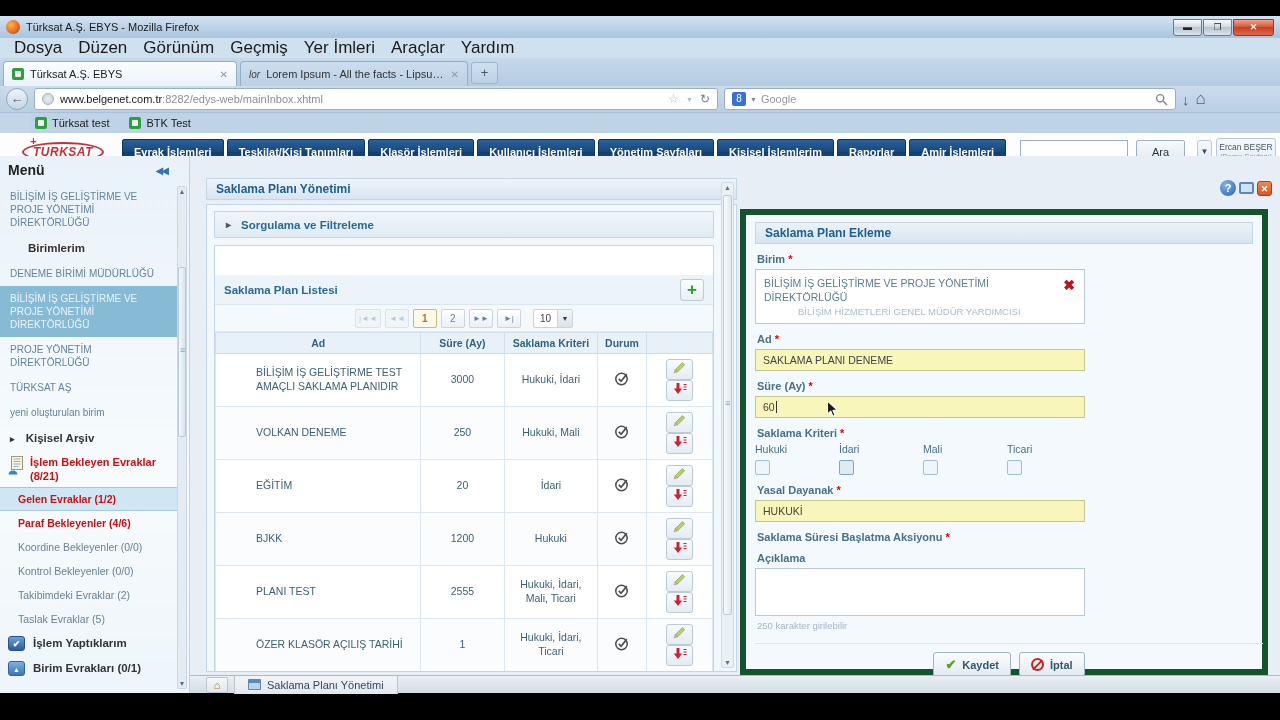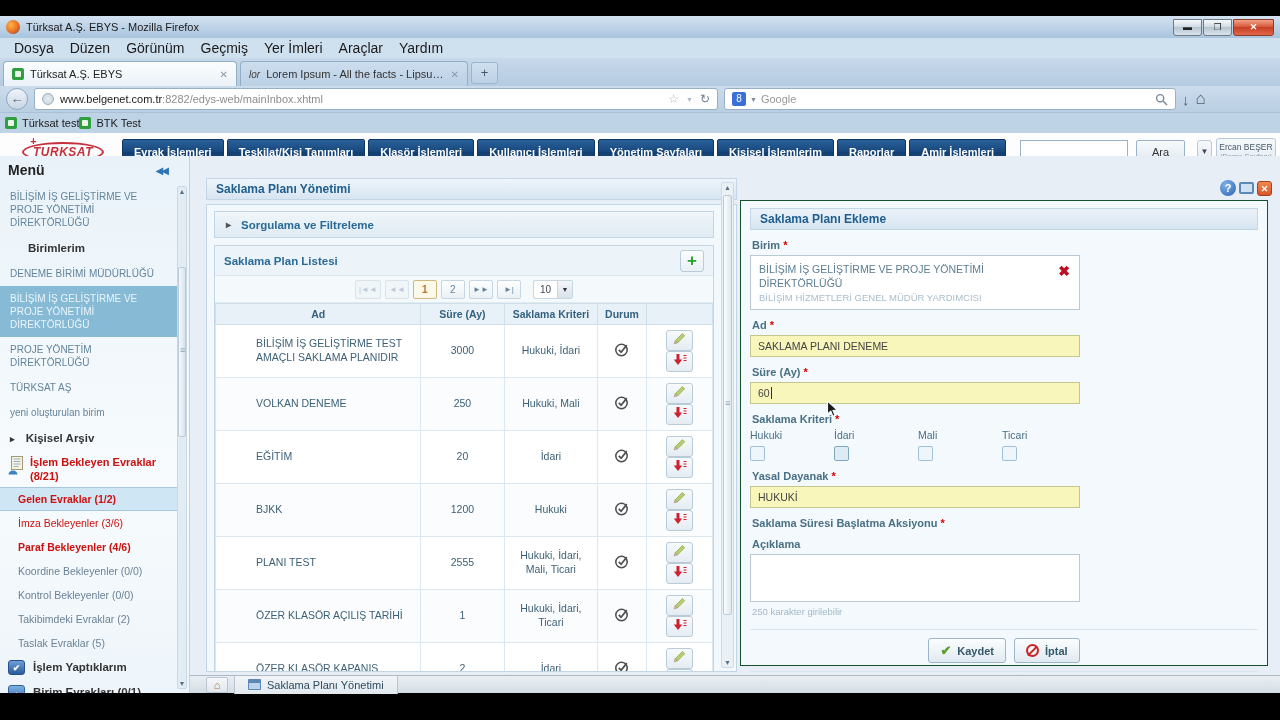--- a/index.html
+++ b/index.html
@@ -10,21 +10,21 @@
 
 .titlebar{height:22px;background:linear-gradient(#d3e2f1,#a9c4dd);display:flex;align-items:center;padding:0 6px;}
 .fficon{width:14px;height:14px;border-radius:50%;background:radial-gradient(circle at 35% 35%,#ffb24d,#e8681b 60%,#1f4f8f 100%);flex:0 0 auto;}
 .fftitle{font-size:11px;color:#1a1a1a;margin-left:6px;}
 .winbtns{margin-left:auto;display:flex;gap:1px;}
 .winbtn{width:29px;height:17px;border:1px solid #6d7a88;border-radius:0 0 3px 3px;background:linear-gradient(#f7fafc,#cdd8e2 50%,#b7c5d1 50%,#dae3ec);font-size:9px;line-height:14px;text-align:center;color:#222;}
 .winbtn.close{background:linear-gradient(#f0a186,#d65a3d 45%,#c23d22 45%,#e2664a);color:#fff;width:41px;border-color:#8c3a2a;font-weight:bold;}
 
 
 .menubar{height:20px;background:#cfe0ef;display:flex;align-items:center;padding-left:6px;}
-.menu-item{font-size:14px;color:#1a1a1a;padding:2px 8px;}
+.menu-item{font-size:17px;color:#1a1a1a;padding:2px 8px;}
 
 
 .tabbar{height:28px;background:linear-gradient(#c7d9ea,#b4cbe0);display:flex;align-items:flex-end;padding-left:3px;}
 .tab{height:25px;display:flex;align-items:center;gap:6px;padding:0 8px;border:1px solid #93aec7;border-bottom:none;border-radius:4px 4px 0 0;font-size:11px;overflow:hidden;white-space:nowrap;}
 .tab.active{background:linear-gradient(#fbfdfe,#eaf2f8);color:#222;width:234px;}
 .tab.inactive{background:linear-gradient(#ccddee,#bcd1e5);color:#333;width:228px;margin-left:3px;}
 .tab .tlabel{overflow:hidden;text-overflow:ellipsis;flex:1;}
 .tabx{color:#8a99aa;font-size:10px;flex:0 0 auto;}
 .gsqicon{width:12px;height:12px;background:#2f9e3f;border-radius:2px;flex:0 0 auto;position:relative;}
 .gsqicon::after{content:"";position:absolute;left:3px;top:3px;width:6px;height:6px;background:#eaf6ea;border-radius:1px;}
@@ -40,21 +40,21 @@
 .urlrest{color:#8d8d8d;}
 .urlicons{margin-left:auto;display:flex;align-items:center;gap:7px;color:#aeb9c5;font-size:12px;}
 .searchbox{width:452px;height:22px;background:#fff;border:1px solid #98b0c6;border-radius:3px;display:flex;align-items:center;padding:0 7px;gap:4px;font-size:11px;}
 .glogo{width:14px;height:14px;background:#3a6fd8;color:#fff;font-size:10px;line-height:14px;text-align:center;border-radius:2px;flex:0 0 auto;}
 .scaret{font-size:7px;color:#7c8b99;}
 .gplaceholder{color:#989898;}
 .magwrap{margin-left:auto;display:flex;}
 .toolico{font-size:15px;color:#4e6173;font-weight:bold;}
 
 
-.bookmarksbar{height:20px;background:#bfd3e6;display:flex;align-items:center;padding-left:5px;gap:0;}
+.bookmarksbar{height:20px;background:#bfd3e6;display:flex;align-items:center;padding-left:5px;gap:20px;margin-left:30px;}
 .bmitem{display:flex;align-items:center;gap:5px;font-size:11px;color:#1a1a1a;}
 
 
 .appheader{height:39px;background:#fdfdfe;display:flex;align-items:center;padding:0 4px;border-bottom:1px solid #cdd9e4;}
 .logo{width:86px;text-align:center;flex:0 0 auto;margin-left:16px;}
 .logotxt{display:inline-block;border:2px solid #c62f3b;border-radius:50%;padding:1px 9px;color:#c62f3b;font-weight:bold;font-style:italic;font-size:12px;letter-spacing:.5px;position:relative;}
 .logotxt::before{content:"+";position:absolute;left:6px;top:-9px;color:#c62f3b;font-size:11px;}
 .navbtns{display:flex;gap:3px;margin-left:16px;}
 .navbtn{background:linear-gradient(#2a6099,#17477c 50%,#123f70 50%,#1a4a80);color:#fff;font-weight:bold;font-size:11px;padding:0 11px;height:26px;line-height:25px;border:1px solid #0e3764;border-radius:2px;white-space:nowrap;}
 .hsearch{width:108px;height:24px;border:1px solid #9ab2c8;background:#fff;margin-left:14px;}
@@ -96,45 +96,45 @@
 .centerpanel{position:absolute;left:206px;top:22px;width:531px;height:494px;}
 .ctitle{height:22px;background:linear-gradient(#eef4fa,#d7e5f1);border:1px solid #c2d6e6;display:flex;align-items:center;padding:0 9px;font-weight:bold;font-size:12px;color:#1f5e8e;}
 .cbody{position:absolute;top:26px;left:0;right:0;bottom:0;background:#f2f8fb;border:1px solid #c2d6e6;padding:6px 22px 0 7px;overflow:hidden;}
 .cscroll{position:absolute;right:3px;top:4px;bottom:4px;width:13px;background:#e9f1f7;border:1px solid #ccdbe6;border-radius:2px;}
 .csthumb{position:absolute;left:1px;top:12px;height:420px;width:9px;background:linear-gradient(90deg,#fbfdfe,#dde8f0);border:1px solid #b9cbd9;border-radius:2px;}
 .csthumb::after{content:"≡";position:absolute;left:1px;top:50%;margin-top:-7px;font-size:9px;color:#8aa0b2;}
 .csarrow{position:absolute;left:1px;width:9px;text-align:center;font-size:7px;color:#5a7186;}
 .filterbar{height:27px;border:1px solid #c2d6e6;background:linear-gradient(#f0f6fa,#dfeaf3);display:flex;align-items:center;gap:10px;padding:0 11px;font-weight:bold;font-size:11.5px;color:#2a6a96;margin-bottom:7px;}
 .filterbar .arr{color:#555;font-size:10px;}
 .listpanel{border:1px solid #c2d6e6;background:#fff;}
-.listheader{height:30px;background:#ecf4f9;display:flex;align-items:center;padding:0 9px;font-weight:bold;font-size:11.5px;color:#2a6a96;border-bottom:1px solid #d9e6ef;}
+.listheader{height:30px;background:#ecf4f9;display:flex;align-items:center;padding:0 9px;font-weight:bold;font-size:11.5px;color:#2a6a96;border-bottom:1px solid #d9e6ef;margin-top:29px;}
 .plusbtn{margin-left:auto;width:24px;height:22px;border:1px solid #b8ccda;border-radius:3px;background:linear-gradient(#fbfdfe,#e8f0f5);color:#2aa12a;font-size:17px;font-weight:bold;text-align:center;line-height:19px;}
 .pagrow{height:27px;display:flex;align-items:center;justify-content:center;gap:4px;background:#f4f9fc;border-bottom:1px solid #e0ebf2;}
 .pagbtn{min-width:24px;height:19px;border:1px solid #c6d6e2;background:linear-gradient(#ffffff,#e9f0f5);text-align:center;line-height:17px;font-size:8px;color:#67839a;border-radius:2px;padding:0 3px;}
 .pagbtn.disabled{color:#bccbd6;background:#f0f5f8;border-color:#d8e3ea;}
 .pagbtn.page{font-size:10px;}
 .pagbtn.page.active{background:#fdf9e8;border-color:#cdb97e;color:#b5762a;font-weight:bold;}
 .sizesel{display:flex;margin-left:8px;border:1px solid #c6d6e2;border-radius:2px;background:#fff;height:19px;}
 .sizesel .val{font-size:10px;color:#445;padding:0 6px;line-height:17px;}
 .sizesel .btn{width:15px;background:linear-gradient(#f2f6f9,#d9e3ea);border-left:1px solid #c6d6e2;font-size:7px;text-align:center;line-height:17px;color:#334;}
 table.grid{width:100%;border-collapse:collapse;font-size:10.5px;color:#3d6076;table-layout:fixed;}
 .grid th{background:#e9f1f8;border:1px solid #cfdfe9;font-size:10.5px;color:#33617f;padding:4px 2px;font-weight:bold;}
 .grid td{border:1px solid #dce8f1;padding:5px 6px;text-align:center;vertical-align:middle;line-height:1.3;}
 .grid td.ad{text-align:left;padding-left:40px;}
 .grid tr:nth-child(even) td{background:#fafcfe;}
 .actbtn{width:27px;height:21px;border:1px solid #b9cbd9;border-radius:3px;background:linear-gradient(#f8fafc,#e4ecf2);display:inline-flex;align-items:center;justify-content:center;margin:0 1px;vertical-align:middle;}
 
 
-.rightpanel{position:absolute;left:740px;top:44px;width:528px;height:466px;background:#f3f9fd;border:1px solid #14532d;padding:7px 9px;}
+.rightpanel{position:absolute;left:740px;top:53px;width:528px;height:466px;background:#f3f9fd;border:6px solid #14532d;padding:7px 9px;}
 .rtitle{height:22px;background:linear-gradient(#ebf2f8,#d7e5f1);border:1px solid #c2d6e6;display:flex;align-items:center;padding:0 9px;font-weight:bold;font-size:12px;color:#1f5e8e;margin-bottom:6px;}
 .flabel{font-size:11px;font-weight:bold;color:#4a7085;margin:9px 0 4px 2px;}
 .req{color:#d00;margin-left:3px;}
 .birimbox{width:330px;min-height:50px;background:#fff;border:1px solid #b9c9d6;padding:6px 8px;position:relative;}
 .birimmain{font-size:10.5px;color:#5b7d92;width:285px;line-height:1.35;}
-.birimsub{font-size:9.5px;color:#a9becb;margin-top:2px;}
+.birimsub{font-size:9.5px;color:#a9becb;margin-top:2px;margin-left:34px;}
 .redx{position:absolute;right:9px;top:7px;color:#bb1122;font-weight:bold;font-size:14px;}
 .yinput{width:330px;height:22px;background:#f8f6ba;border:1px solid #c2c78e;font-size:10.5px;color:#444;display:flex;align-items:center;padding:0 7px;}
 .caret{display:inline-block;width:1px;height:12px;background:#333;margin-left:1px;}
 .kritrow{display:flex;width:340px;margin-top:1px;}
 .kcol{width:84px;font-size:10.5px;color:#4a7085;}
 .kbox{width:15px;height:15px;border:1px solid #9fc0d8;background:#eef6fb;margin-top:5px;border-radius:2px;}
 .kbox.hover{background:#dcebf4;border-color:#7fa8c4;}
 .selectbox{width:330px;height:23px;background:#f8f6ba;border:1px solid #c2c78e;display:flex;align-items:center;padding-left:7px;font-size:10.5px;color:#444;position:relative;}
 .selbtn{position:absolute;right:1px;top:1px;bottom:1px;width:19px;background:linear-gradient(#f4f7f9,#d8e1e8);border:1px solid #b9c4cc;border-radius:2px;text-align:center;font-size:7px;color:#223;line-height:19px;}
 .ftextarea{width:330px;height:48px;background:#fff;border:1px solid #b9c9d6;}
@@ -275,21 +275,20 @@
           <div class="sb-section arrow"><span class="arr">▸</span> Kişisel Arşiv</div>
           <div class="sb-redhead">
             <span><svg width="16" height="19" viewBox="0 0 16 19">
                 <rect x="3.5" y="0.5" width="11" height="13" fill="#f7f3e2" stroke="#a39a73"></rect>
                 <path d="M5.5 3h7M5.5 5.5h7M5.5 8h7M5.5 10.5h5" stroke="#9ab0c2" stroke-width="1"></path>
                 <path d="M0.5 18.5 a4.5 4 0 0 1 9 0 Z" fill="#3b7fc4"></path>
               </svg></span>
             <span>İşlem Bekleyen Evraklar (8/21)</span>
           </div>
           <div class="sb-red sel">Gelen Evraklar (1/2)</div>
-          <div class="sb-red">İmza Bekleyenler (3/6)</div>
           <div class="sb-red bold">Paraf Bekleyenler (4/6)</div>
           <div class="sb-sub">Koordine Bekleyenler (0/0)</div>
           <div class="sb-sub">Kontrol Bekleyenler (0/0)</div>
           <div class="sb-sub">Takibimdeki Evraklar (2)</div>
           <div class="sb-sub">Taslak Evraklar (5)</div>
           <div class="sb-head">
             <span class="sbicon check">✔</span>
             <span>İşlem Yaptıklarım</span>
           </div>
           <div class="sb-head">

